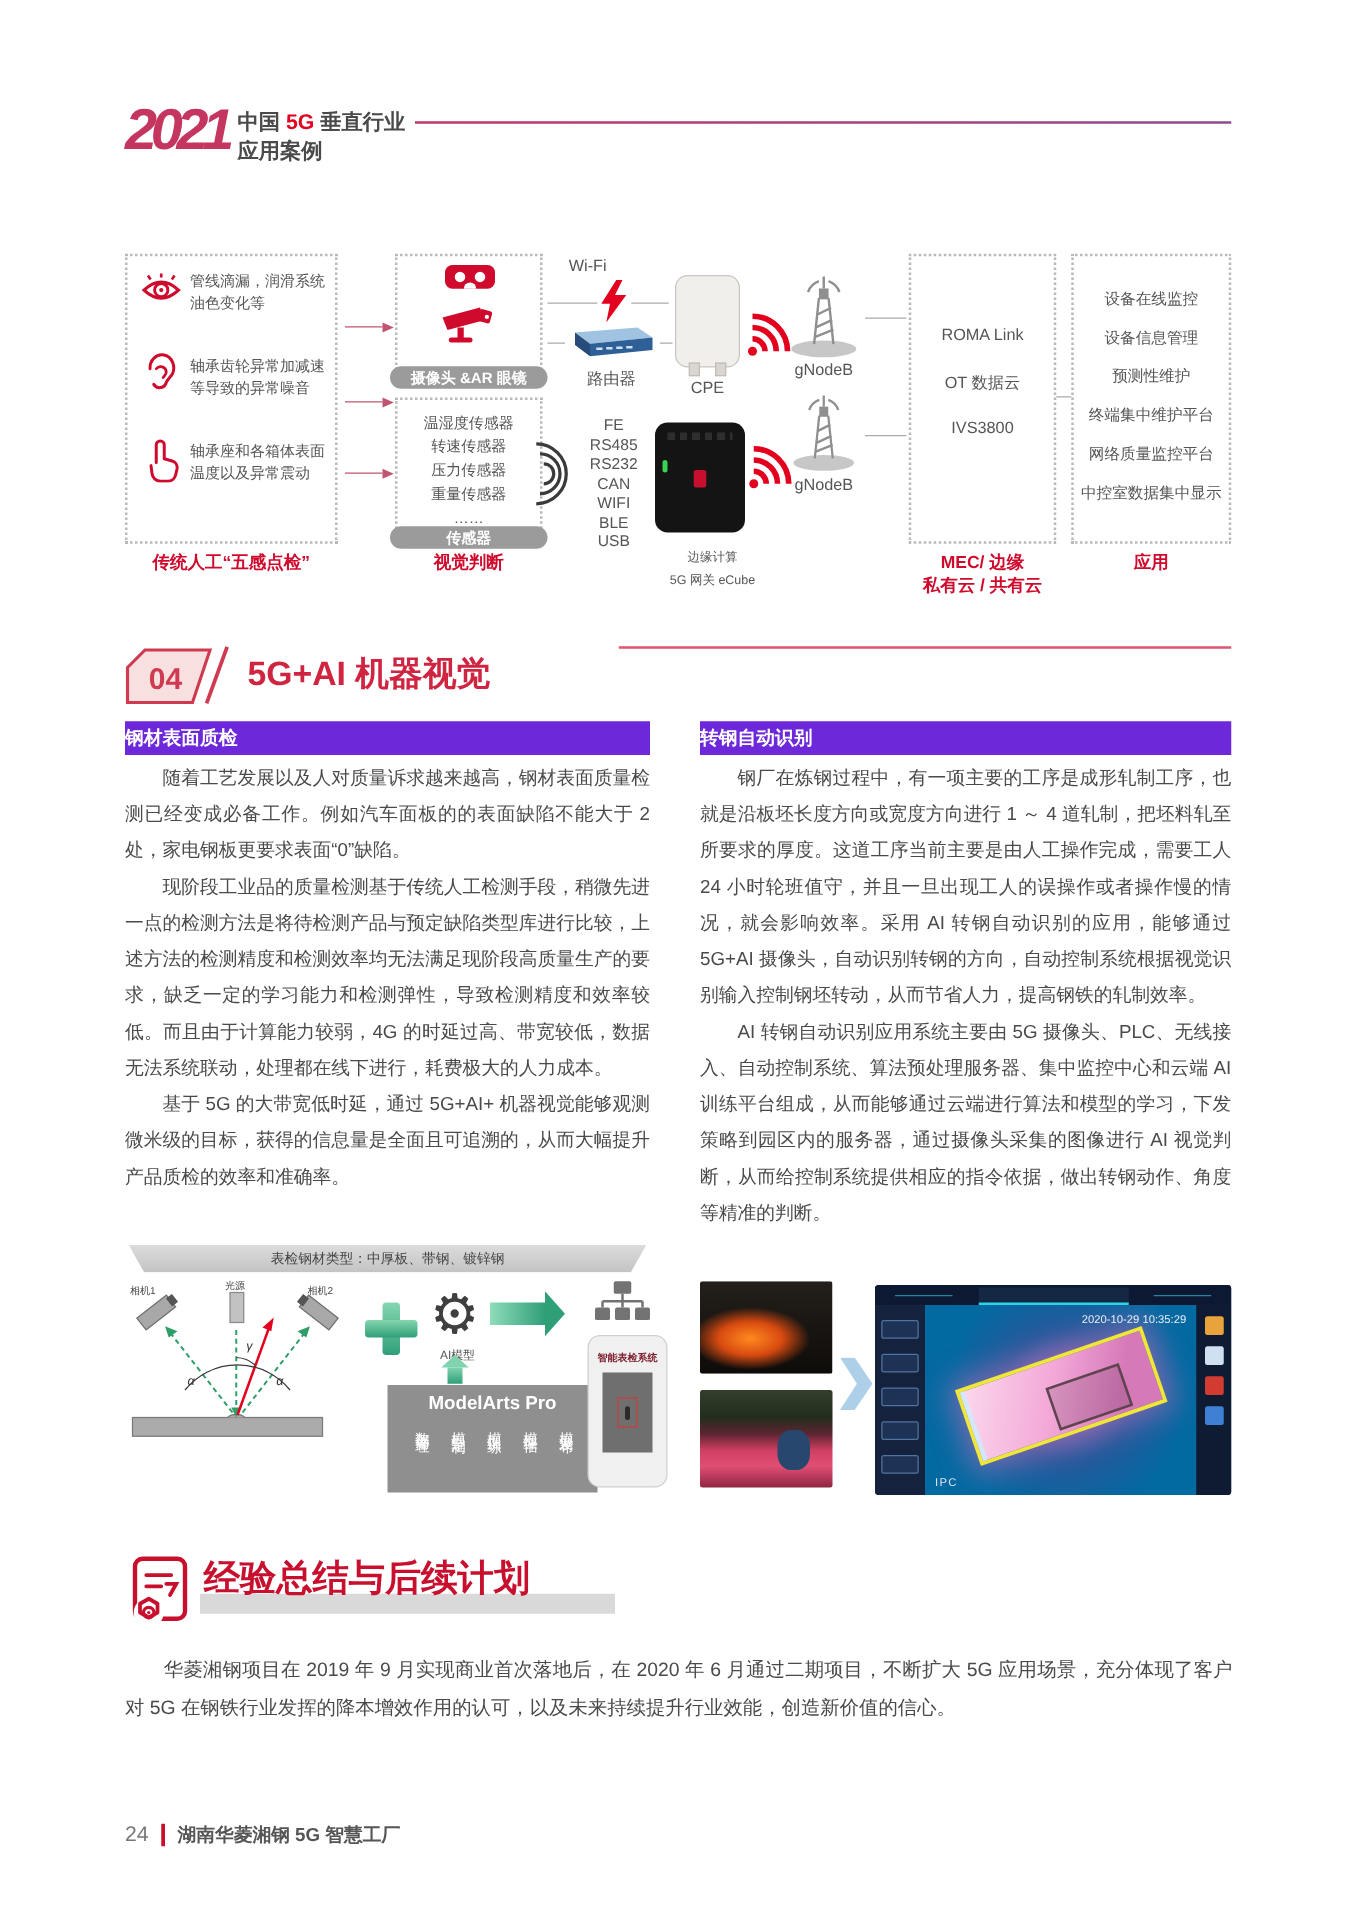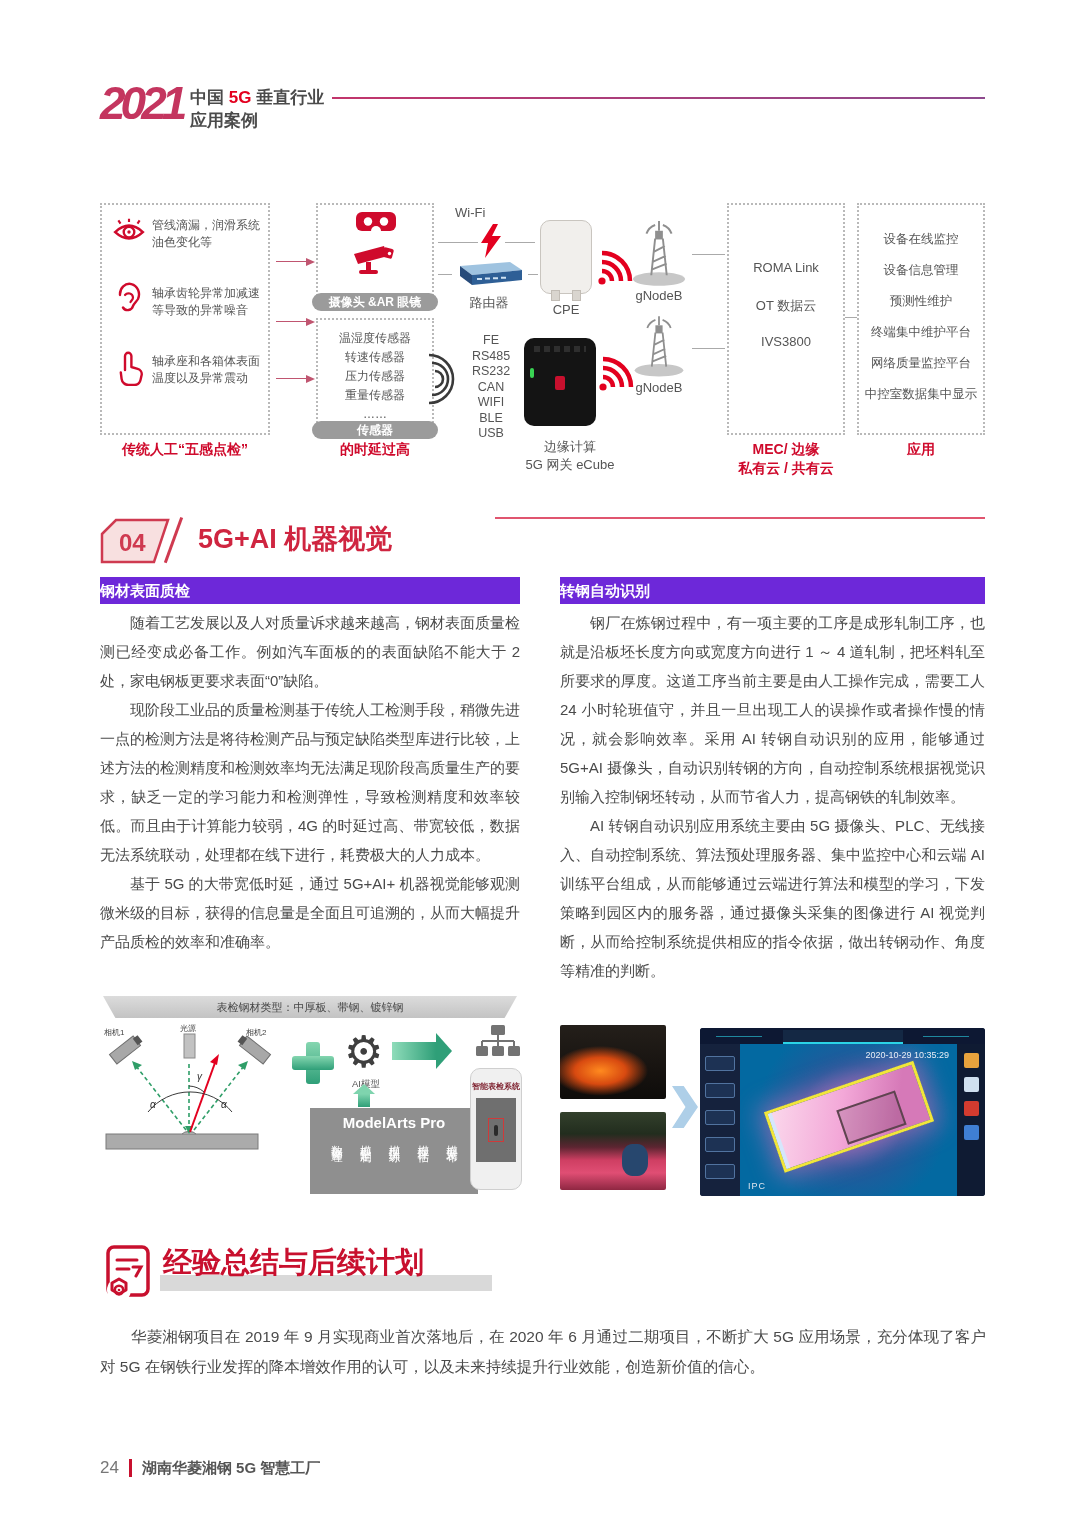--- a/index.html
+++ b/index.html
@@ -153,21 +153,21 @@
 
   <div class="dbox" style="left:316px;top:318px;width:118px;height:116px;"></div>
   <div class="list-col" style="left:318px;top:329px;width:114px;font-size:12px;line-height:19px;">
     <div>温湿度传感器</div>
     <div>转速传感器</div>
     <div>压力传感器</div>
     <div>重量传感器</div>
     <div>……</div>
   </div>
   <div class="pill" style="left:312px;top:421px;width:126px;">传感器</div>
-  <div class="lbl-red" style="left:316px;top:440px;width:118px;">的时延过高</div>
+  <div class="lbl-red" style="left:316px;top:440px;width:118px;">视觉判断</div>
   <svg class="abs" style="left:427px;top:348px;" width="28" height="62" viewBox="0 0 28 62">
     <path d="M8 23 A8 8 0 0 1 8 39" fill="none" stroke="#3a3a3a" stroke-width="2.6"></path>
     <path d="M5 15 A16 16 0 0 1 5 47" fill="none" stroke="#3a3a3a" stroke-width="2.6"></path>
     <path d="M2 7 A24 24 0 0 1 2 55" fill="none" stroke="#3a3a3a" stroke-width="2.6"></path>
   </svg>
 
   <div class="abs gtext" style="left:455px;top:205px;width:70px;text-align:left;font-size:13px;">Wi-Fi</div>
   <div class="hline" style="left:438px;top:242px;width:40px;"></div>
   <svg class="abs" style="left:481px;top:224px;" width="20" height="34" viewBox="0 0 20 34">
     <polygon points="12,0 0,19 7,19 4,34 20,12 11,12 17,0" fill="#e3001f"></polygon>
@@ -227,21 +227,21 @@
   </svg>
   <svg class="abs" style="left:632px;top:314px;" width="54" height="64" viewBox="0 0 60 70">
     <ellipse cx="30" cy="62" rx="27" ry="7" fill="#c7c7c7"></ellipse>
     <path d="M26 20 L22 58 M34 20 L38 58 M24 34 L36 28 M24 44 L37 38 M23 52 L38 46" stroke="#8f8f8f" stroke-width="2" fill="none"></path>
     <rect x="26" y="12" width="8" height="9" fill="#8f8f8f"></rect>
     <path d="M30 2 V12" stroke="#8f8f8f" stroke-width="2"></path>
     <path d="M17 15 A15 15 0 0 1 26 6 M43 15 A15 15 0 0 0 34 6" stroke="#8f8f8f" stroke-width="2" fill="none"></path>
   </svg>
   <div class="abs gtext" style="left:622px;top:380px;width:74px;text-align:center;font-size:13px;">gNodeB</div>
   <div class="hline" style="left:692px;top:348px;width:33px;"></div>
-  <div class="abs gtext" style="left:500px;top:438px;width:140px;text-align:center;font-size:13px;line-height:18px;">
+  <div class="abs gtext" style="left:500px;top:438px;width:140px;text-align:center;font-size:10px;line-height:18px;">
     <div>边缘计算</div>
     <div>5G 网关 eCube</div>
   </div>
 
   <div class="dbox" style="left:727px;top:203px;width:118px;height:232px;"></div>
   <div class="abs gtext" style="left:727px;top:260px;width:118px;text-align:center;font-size:13px;">ROMA Link</div>
   <div class="abs gtext" style="left:727px;top:297px;width:118px;text-align:center;font-size:13px;">OT 数据云</div>
   <div class="abs gtext" style="left:727px;top:334px;width:118px;text-align:center;font-size:13px;">IVS3800</div>
   <div class="lbl-red" style="left:710px;top:440px;width:152px;">
     <div>MEC/ 边缘</div>
@@ -326,21 +326,21 @@
       <span>模型发布</span>
     </div>
   </div>
   <svg class="abs" style="left:476px;top:1024px;" width="44" height="36" viewBox="0 0 44 34">
     <rect x="15" y="0" width="14" height="10" rx="1.5" fill="#737373"></rect>
     <path d="M22 10 V16 M6 16 H38 M6 16 V21 M22 16 V21 M38 16 V21" stroke="#737373" stroke-width="2" fill="none"></path>
     <rect x="0" y="21" width="12" height="10" rx="1.5" fill="#737373"></rect>
     <rect x="16" y="21" width="12" height="10" rx="1.5" fill="#737373"></rect>
     <rect x="32" y="21" width="12" height="10" rx="1.5" fill="#737373"></rect>
   </svg>
-  <div class="inspect-dev" style="left:470px;top:1068px;width:52px;height:122px;">
+  <div class="inspect-dev" style="left:470px;top:1068px;width:64px;height:122px;">
     <div class="dv-label">智能表检系统</div>
     <div class="dv-screen">
       <div class="dv-box">
         <div class="dv-mark"></div>
       </div>
     </div>
   </div>
 
   <div class="photo" style="left:560px;top:1025px;width:106px;height:74px;background:
       radial-gradient(ellipse 60% 45% at 38% 62%, #ff8a1f, #d84a10 40%, rgba(60,30,15,0) 75%),

